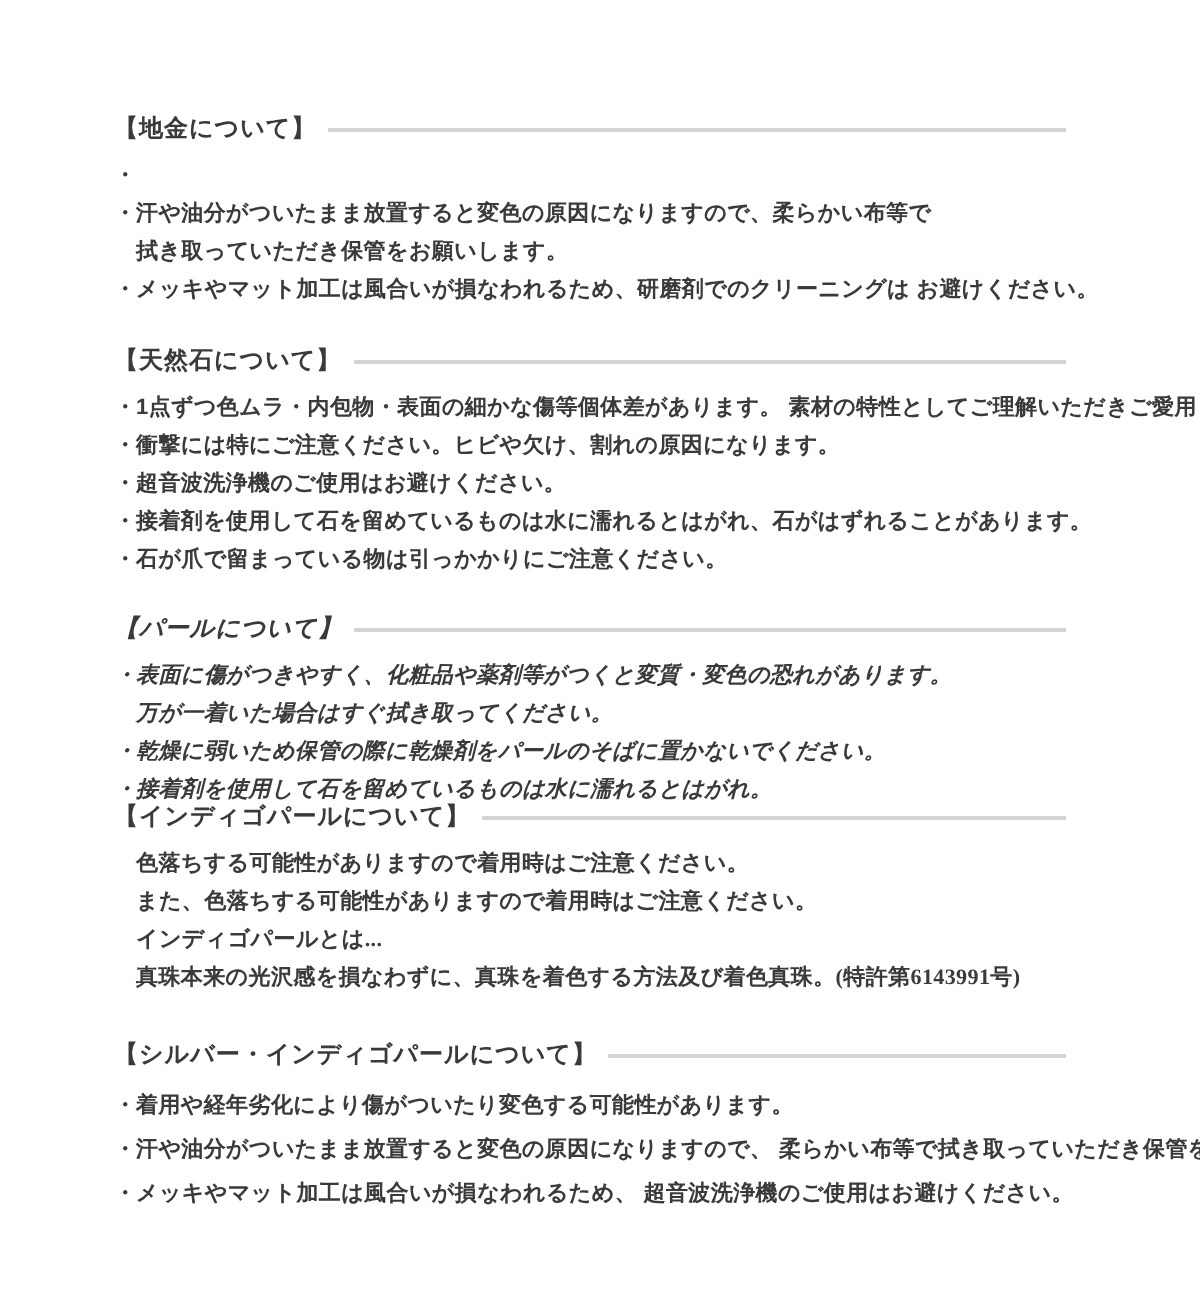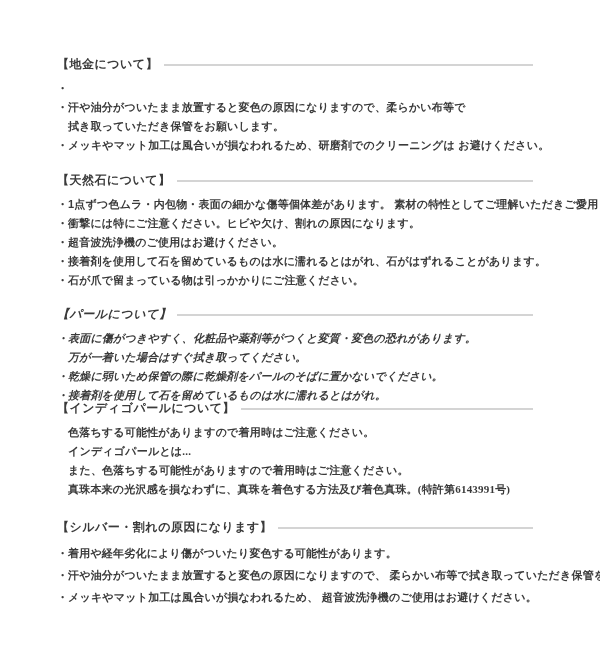--- a/index.html
+++ b/index.html
@@ -157,36 +157,36 @@
       <span class="sec-title">【インディゴパールについて】</span>
       <span class="sec-rule"></span>
     </div>
     <div class="rows">
         <div class="row">
           <span class="bullet"></span>
           <span class="txt">色落ちする可能性がありますので着用時はご注意ください。</span>
         </div>
         <div class="row">
           <span class="bullet"></span>
+          <span class="txt">また、色落ちする可能性がありますので着用時はご注意ください。</span>
+        </div>
+        <div class="row">
+          <span class="bullet"></span>
           <span class="txt">インディゴパールとは...</span>
         </div>
         <div class="row">
           <span class="bullet"></span>
-          <span class="txt">また、色落ちする可能性がありますので着用時はご注意ください。</span>
-        </div>
-        <div class="row">
-          <span class="bullet"></span>
           <span class="txt">真珠本来の光沢感を損なわずに、真珠を着色する方法及び着色真珠。(特許第6143991号)</span>
         </div>
       </div>
   </section>
 
   <section class="sec s4">
     <div class="sec-head">
-      <span class="sec-title">【シルバー・割れの原因になります】</span>
+      <span class="sec-title">【シルバー・インディゴパールについて】</span>
       <span class="sec-rule"></span>
     </div>
     <div class="rows">
         <div class="row">
           <span class="bullet">・</span>
           <span class="txt">着用や経年劣化により傷がついたり変色する可能性があります。</span>
         </div>
         <div class="row">
           <span class="bullet">・</span>
           <span class="txt">汗や油分がついたまま放置すると変色の原因になりますので、 柔らかい布等で拭き取っていただき保管をお願いします。</span>

